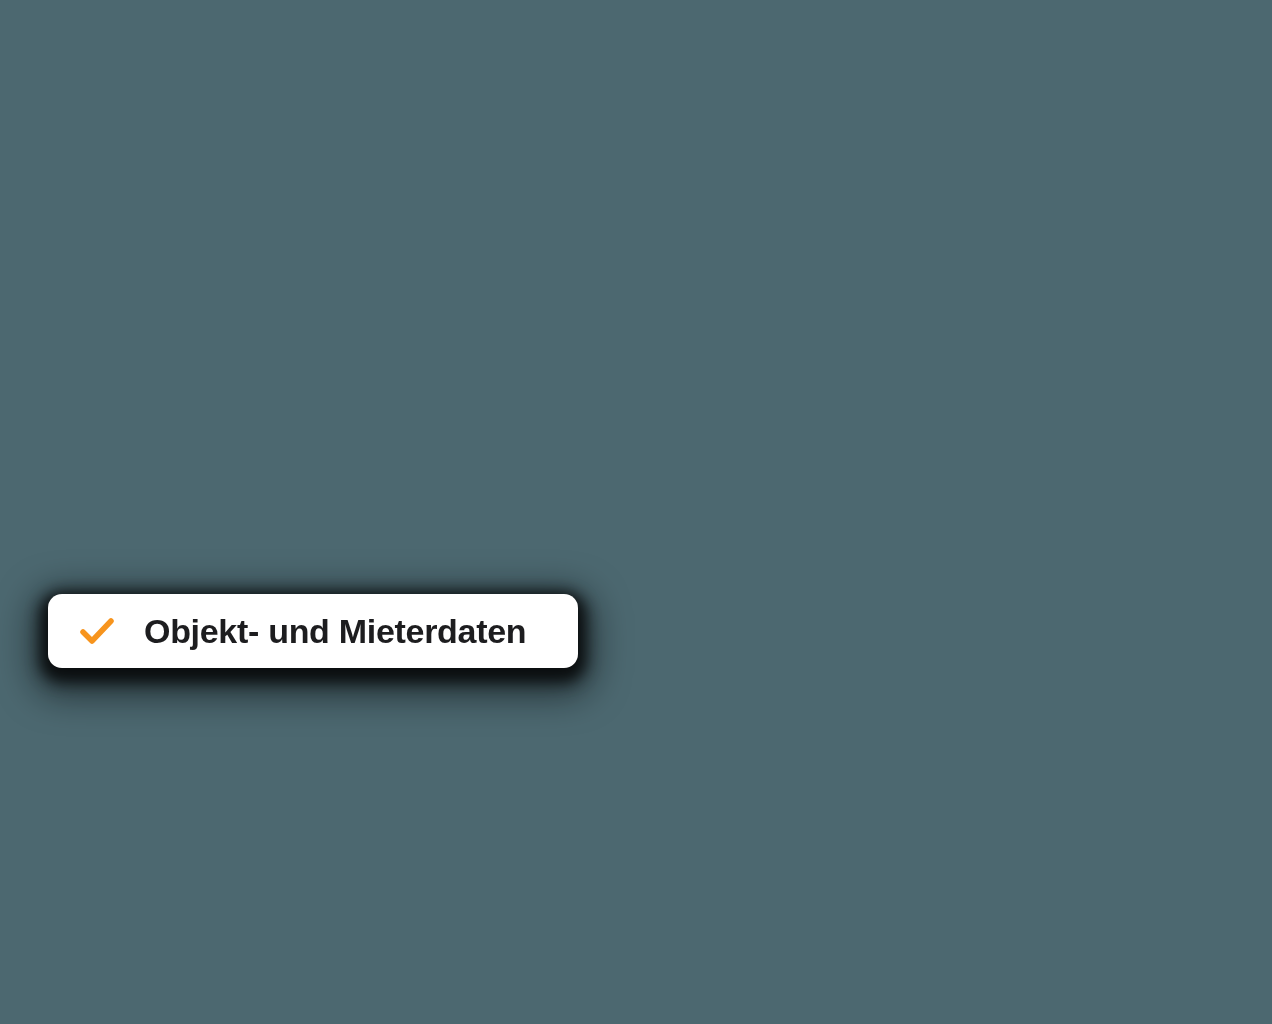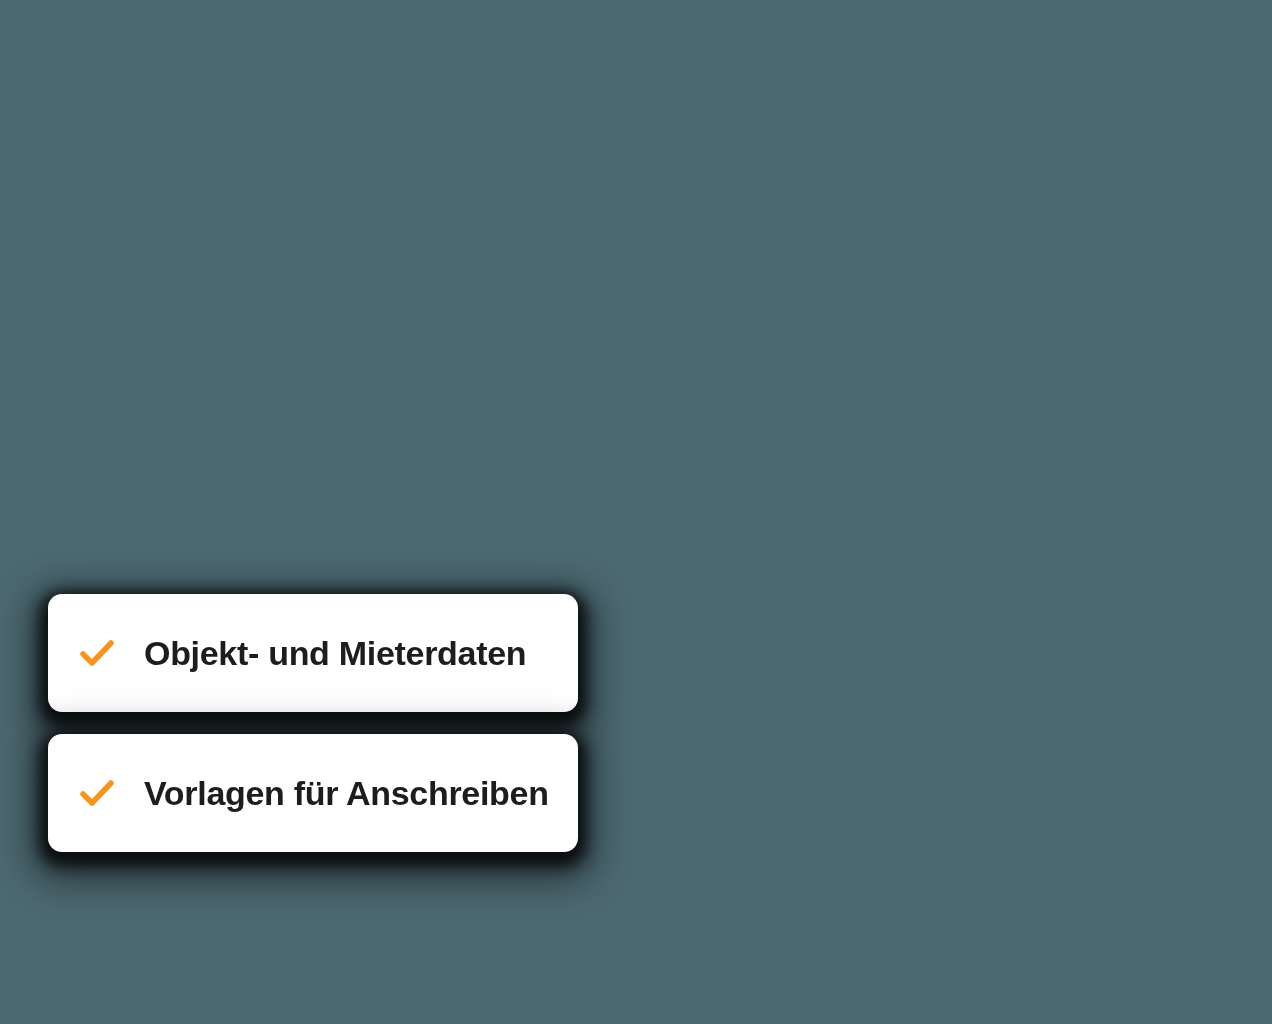--- a/index.html
+++ b/index.html
@@ -17,21 +17,21 @@
   .checklist {
     position: absolute;
     left: 48px;
     top: 594px;
     width: 530px;
     display: flex;
     flex-direction: column;
     gap: 22px;
   }
   .card {
-    height: 118px;
+    height: 74px;
     background: var(--card, #FFFFFF);
     border-radius: 14px;
     display: flex;
     align-items: center;
     padding-left: 32px;
     box-sizing: border-box;
     box-shadow:
       0 6px 14px 8px rgba(9, 11, 12, 0.92),
       0 12px 34px 16px rgba(9, 11, 12, 0.55);
   }
@@ -63,23 +63,15 @@
 
   <div class="card">
     <span class="check">
       <svg viewBox="0 0 34 28" fill="none" xmlns="http://www.w3.org/2000/svg">
         <path d="M3 15 L12 24 L31 4" stroke="currentColor" stroke-width="5.5" stroke-linecap="round" stroke-linejoin="round"></path>
       </svg>
     </span>
     <span class="label">Objekt- und Mieterdaten</span>
   </div>
 
-  <div class="card">
-    <span class="check">
-      <svg viewBox="0 0 34 28" fill="none" xmlns="http://www.w3.org/2000/svg">
-        <path d="M3 15 L12 24 L31 4" stroke="currentColor" stroke-width="5.5" stroke-linecap="round" stroke-linejoin="round"></path>
-      </svg>
-    </span>
-    <span class="label">Vorlagen für Anschreiben</span>
-  </div>
 
 
 </section>
 
 </body></html>

